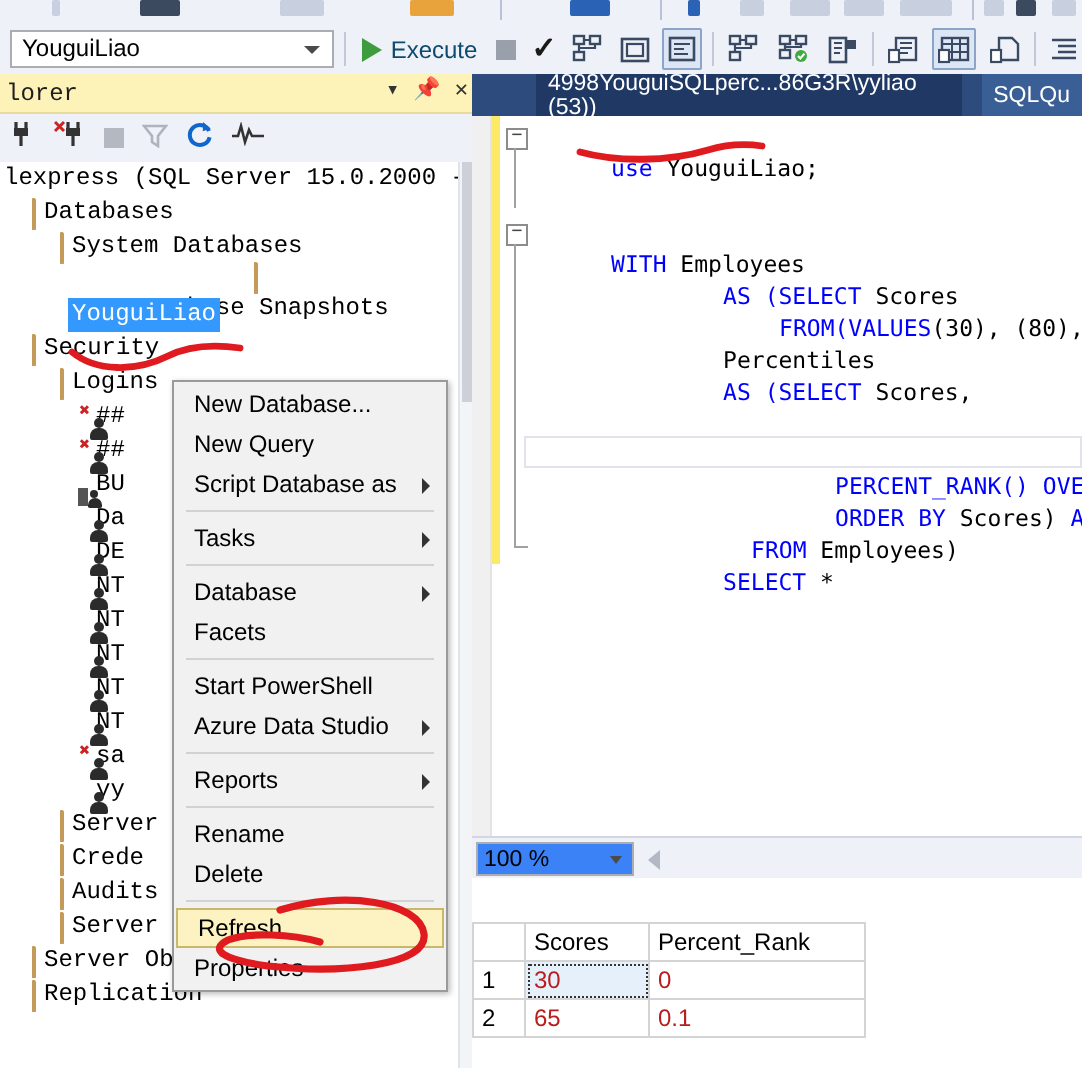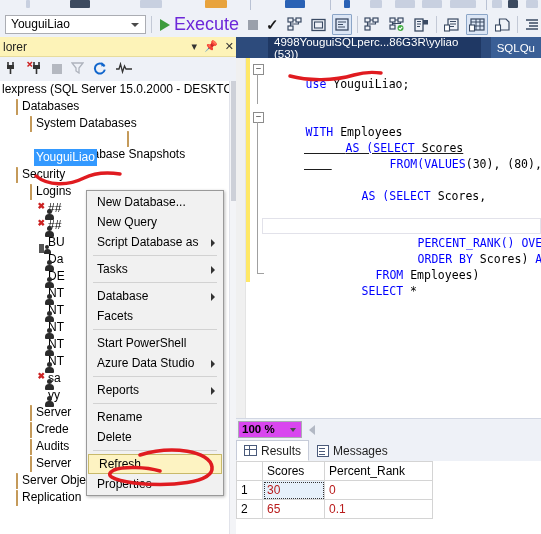--- a/index.html
+++ b/index.html
@@ -20,25 +20,25 @@
   .dbcombo{width:178px;height:19px;margin-left:5px;background:#fff;border:1px solid #abadb3;
            display:flex;align-items:center;position:relative;box-sizing:border-box;}
   .dbcombo .txt{padding-left:5px;font-size:12px;color:#000;line-height:17px;}
   .dbcombo .arw{position:absolute;right:6px;top:7px;width:0;height:0;
            border-left:4px solid transparent;border-right:4px solid transparent;border-top:4px solid #4a4a4a;}
   .tsep{width:1px;height:17px;background:#c3c9d6;margin:0 5px;}
   .tbtn{height:21px;display:flex;align-items:center;justify-content:center;padding:0 2px;box-sizing:border-box;}
   .tbtn.sel{border:1px solid #8ba5c7;background:#dce6f5;border-radius:1px;}
   .exec{display:flex;align-items:center;gap:4px;padding:0 3px;}
   .exec .tri{width:0;height:0;border-top:6px solid transparent;border-bottom:6px solid transparent;border-left:10px solid #3e9c3e;}
-  .exec .lbl{font-size:18px;color:#6d28d9;}
+  .exec .lbl{font-size:12px;color:#0c4a6e;}
   .sq{width:10px;height:10px;background:#9aa0ab;}
   .chk{font-size:15px;color:#1a1a1a;line-height:1;font-weight:bold;}
   
-  #oe{position:absolute;left:0;top:37px;width:236px;height:497px;background:#fff;}
+  #oe{position:absolute;left:0;top:37px;width:236px;height:497px;background:#fff;font-family:Liberation Mono, monospace;}
   #oe-title{height:19px;background:#fdf3b8;display:flex;align-items:center;position:relative;
             border-bottom:1px solid #e7dc9d;}
   #oe-title .t{padding-left:3px;font-size:12px;color:#1e1e1e;}
   #oe-title .ctl{position:absolute;right:2px;top:1px;display:flex;align-items:center;gap:7px;}
   #oe-title .ctl span{font-size:11px;color:#333;line-height:16px;}
   #oe-tools{height:24px;background:#eef1f7;border-bottom:1px solid #d2d7e3;display:flex;align-items:center;padding-left:4px;gap:9px;}
   #oe-tree{position:absolute;left:0;top:44px;width:229px;height:453px;background:#fff;overflow:hidden;}
   .trow{height:17px;display:flex;align-items:center;white-space:nowrap;font-size:12px;color:#000;position:relative;}
   .trow .lbl{line-height:17px;}
   .trow.sel .lbl{background:#3399ff;color:#fff;padding:0 2px;}
@@ -71,21 +71,21 @@
   .cline{position:absolute;left:18px;white-space:pre;font-family:"DejaVu Sans Mono","Liberation Mono",monospace;font-size:11.5px;line-height:16px;}
   .kw{color:#0000ff;}
   .pl{color:#000000;}
   .fold{position:absolute;width:9px;height:9px;border:1px solid #8c8c8c;background:#fff;color:#444;
         font-size:9px;line-height:7px;text-align:center;font-family:"DejaVu Sans Mono",monospace;}
   .vbar{position:absolute;width:1px;background:#a0a0a0;}
   #curbox{position:absolute;left:26px;top:160px;width:279px;height:16px;border:1px solid #e2e2ea;box-sizing:border-box;}
   
   #zoomstrip{position:absolute;left:0;top:381px;width:305px;height:21px;background:#eef1f7;border-top:1px solid #d2d7e3;
              display:flex;align-items:center;}
-  .zcombo{width:64px;height:17px;margin-left:2px;background:#d946ef;border:1px solid #abadb3;position:relative;box-sizing:border-box;font-weight:bold;}
+  .zcombo{width:79px;height:17px;margin-left:2px;background:#3b82f6;border:1px solid #abadb3;position:relative;box-sizing:border-box;}
   .zcombo .txt{padding-left:3px;font-size:11.5px;line-height:15px;color:#000;}
   .zcombo .arw{position:absolute;right:5px;top:6px;width:0;height:0;
        border-left:3.5px solid transparent;border-right:3.5px solid transparent;border-top:4px solid #4a4a4a;}
   .zleft{margin-left:7px;width:0;height:0;border-top:5px solid transparent;border-bottom:5px solid transparent;border-right:6px solid #b2b8c4;}
   
   #results{position:absolute;left:0;top:402px;width:305px;height:132px;background:#fff;}
   #restabs{height:22px;background:#eef1f7;display:flex;align-items:flex-end;border-bottom:1px solid #c6cbd8;}
   .rtab{height:21px;display:flex;align-items:center;gap:4px;padding:0 7px;font-size:12px;color:#1e1e1e;
         border:1px solid transparent;box-sizing:border-box;}
   .rtab.active{background:#fff;border-color:#c6cbd8;border-bottom-color:#fff;}
@@ -418,25 +418,28 @@
     <div class="vbar" style="left:21px;top:215px;width:7px;height:1px;"></div>
 
     <div id="curbox"></div>
 
     <div class="cline" style="top:2px;left:28px;">
       <span class="kw">use</span><span class="pl"> YouguiLiao;</span>
     </div>
     <div class="cline" style="top:50px;left:28px;">
       <span class="kw">WITH</span><span class="pl"> Employees</span>
     </div>
-    <div class="cline" style="top:66px;left:68px;text-decoration:underline;">
+    <div class="cline" style="top:66px;left:84px;">
       <span class="kw">AS (SELECT</span><span class="pl"> Scores</span>
     </div>
     <div class="cline" style="top:82px;left:112px;">
       <span class="kw">FROM(VALUES</span><span class="pl">(30), (80), (100</span>
+    </div>
+    <div class="cline" style="top:98px;left:84px;">
+      <span class="pl">Percentiles</span>
     </div>
     <div class="cline" style="top:114px;left:84px;">
       <span class="kw">AS (SELECT</span><span class="pl"> Scores,</span>
     </div>
     <div class="cline" style="top:161px;left:140px;">
       <span class="kw">PERCENT_RANK() OVER</span>
     </div>
     <div class="cline" style="top:177px;left:140px;">
       <span class="kw">ORDER BY</span><span class="pl"> Scores) </span><span class="kw">AS</span>
     </div>
@@ -450,30 +453,20 @@
 
   <div id="zoomstrip">
     <div class="zcombo">
       <span class="txt">100 %</span>
       <span class="arw"></span>
     </div>
     <span class="zleft"></span>
   </div>
 
   <div id="results">
-    <div id="restabs">
-      <div class="rtab active">
-        <span class="gridicon"></span>
-        <span>Results</span>
-      </div>
-      <div class="rtab">
-        <span class="msgicon"></span>
-        <span>Messages</span>
-      </div>
-    </div>
 
     <div id="grid">
       <table>
         <thead>
           <tr>
             <th class="rn"></th>
             <th class="cw1">Scores</th>
             <th class="cw2">Percent_Rank</th>
           </tr>
         </thead>

